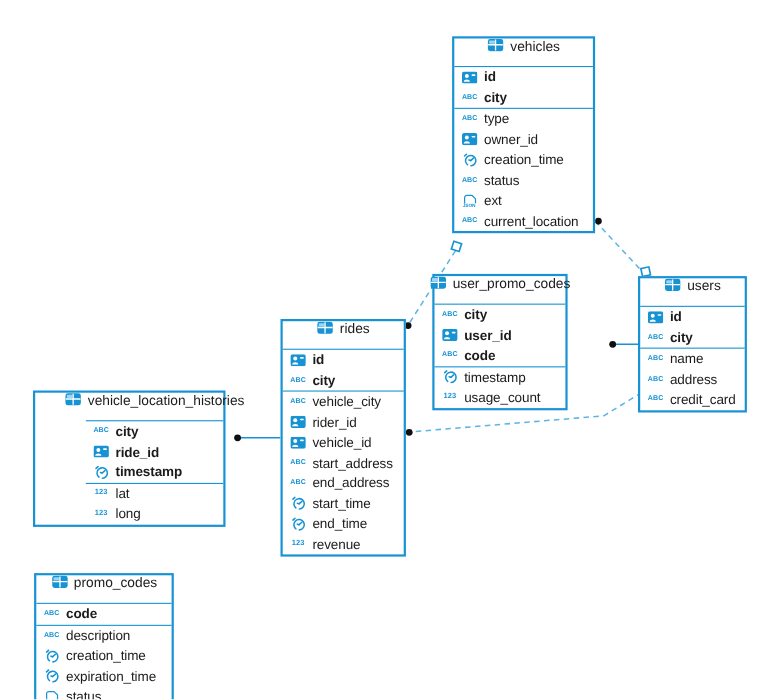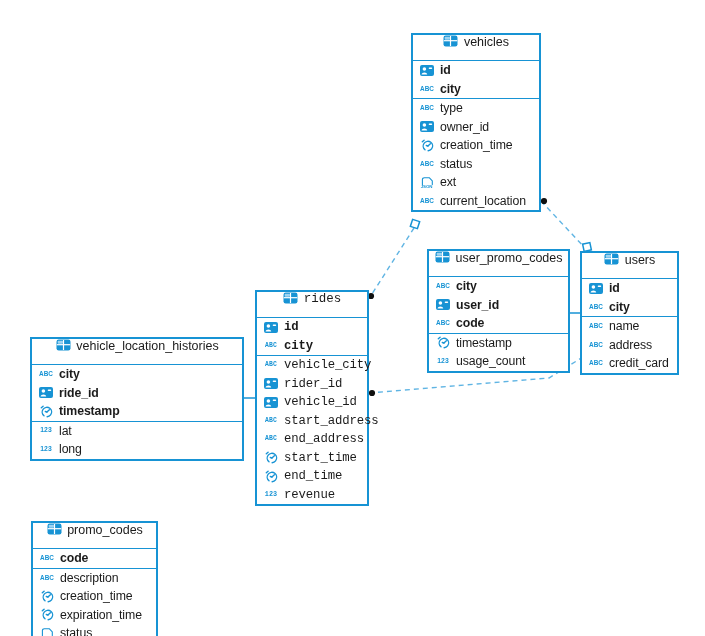--- a/index.html
+++ b/index.html
@@ -128,21 +128,21 @@
             <i>JSON</i>
           </span>
           <span class="lbl">ext</span>
         </div>
         <div class="row">
           <span class="ic ic-abc">ABC</span>
           <span class="lbl">current_location</span>
         </div>
       </div>
     </div>
-    <div class="tbl" style="left: 427px; top: 249px; width: 143px;">
+    <div class="tbl" style="left: 393px; top: 249px; width: 123px;">
       <div class="hd">
         <span class="ic">
           <svg width="15" height="12" viewBox="0 0 15 12">
       <rect x="0.5" y="0.5" width="14" height="11" rx="2.2" fill="#1793d4"></rect>
       <rect x="1.7" y="1.8" width="5.2" height="3" rx="0.8" fill="#9fd4f1"></rect>
       <line x1="0.8" y1="5.7" x2="14.2" y2="5.7" stroke="#fff" stroke-width="1.2"></line>
       <line x1="7.5" y1="1" x2="7.5" y2="11" stroke="#fff" stroke-width="1.2"></line>
           </svg>
         </span>
         <span>user_promo_codes</span>
@@ -223,21 +223,21 @@
         <div class="row">
           <span class="ic ic-abc">ABC</span>
           <span class="lbl">address</span>
         </div>
         <div class="row">
           <span class="ic ic-abc">ABC</span>
           <span class="lbl">credit_card</span>
         </div>
       </div>
     </div>
-    <div class="tbl" style="left: 255px; top: 290px; width: 114px; font-family: Liberation Mono, monospace;">
+    <div class="tbl" style="left: 255px; top: 290px; width: 114px;">
       <div class="hd">
         <span class="ic">
           <svg width="15" height="12" viewBox="0 0 15 12">
       <rect x="0.5" y="0.5" width="14" height="11" rx="2.2" fill="#1793d4"></rect>
       <rect x="1.7" y="1.8" width="5.2" height="3" rx="0.8" fill="#9fd4f1"></rect>
       <line x1="0.8" y1="5.7" x2="14.2" y2="5.7" stroke="#fff" stroke-width="1.2"></line>
       <line x1="7.5" y1="1" x2="7.5" y2="11" stroke="#fff" stroke-width="1.2"></line>
           </svg>
         </span>
         <span>rides</span>
@@ -315,21 +315,21 @@
             </svg>
           </span>
           <span class="lbl">end_time</span>
         </div>
         <div class="row">
           <span class="ic ic-num">123</span>
           <span class="lbl">revenue</span>
         </div>
       </div>
     </div>
-    <div class="tbl" style="left: 30px; top: 337px; width: 214px;">
+    <div class="tbl" style="left: 30px; top: 355px; width: 175px; padding-left: 46px;">
       <div class="hd">
         <span class="ic">
           <svg width="15" height="12" viewBox="0 0 15 12">
       <rect x="0.5" y="0.5" width="14" height="11" rx="2.2" fill="#1793d4"></rect>
       <rect x="1.7" y="1.8" width="5.2" height="3" rx="0.8" fill="#9fd4f1"></rect>
       <line x1="0.8" y1="5.7" x2="14.2" y2="5.7" stroke="#fff" stroke-width="1.2"></line>
       <line x1="7.5" y1="1" x2="7.5" y2="11" stroke="#fff" stroke-width="1.2"></line>
           </svg>
         </span>
         <span>vehicle_location_histories</span>

